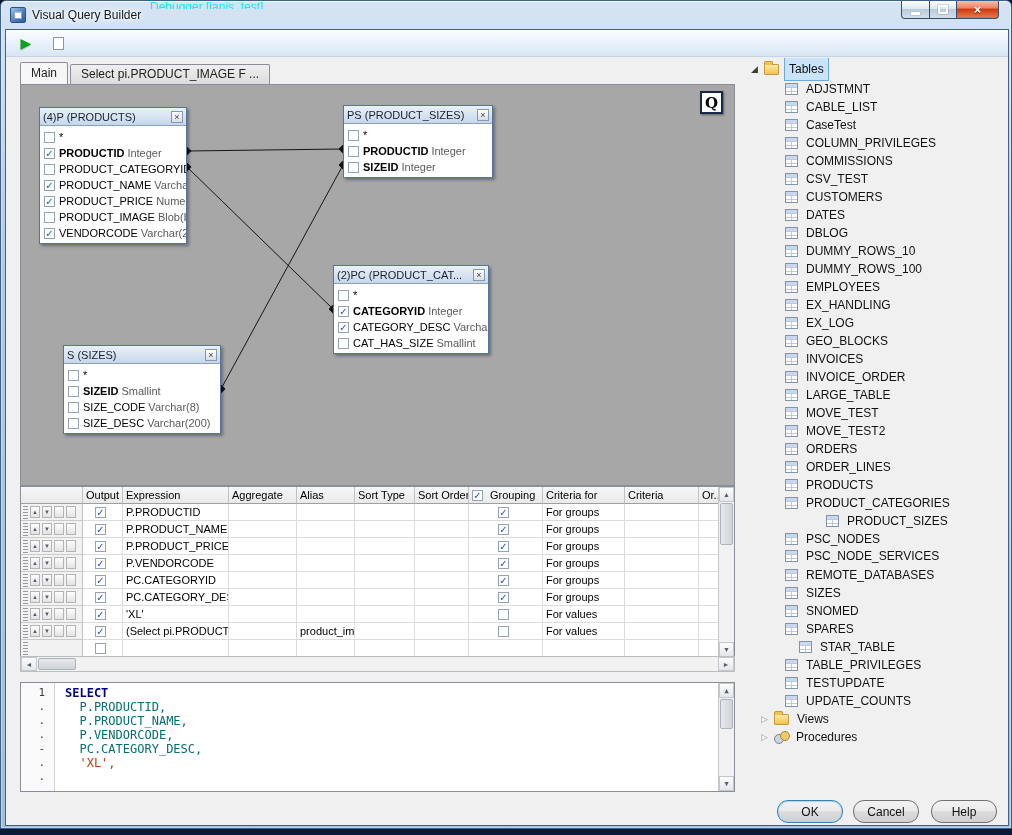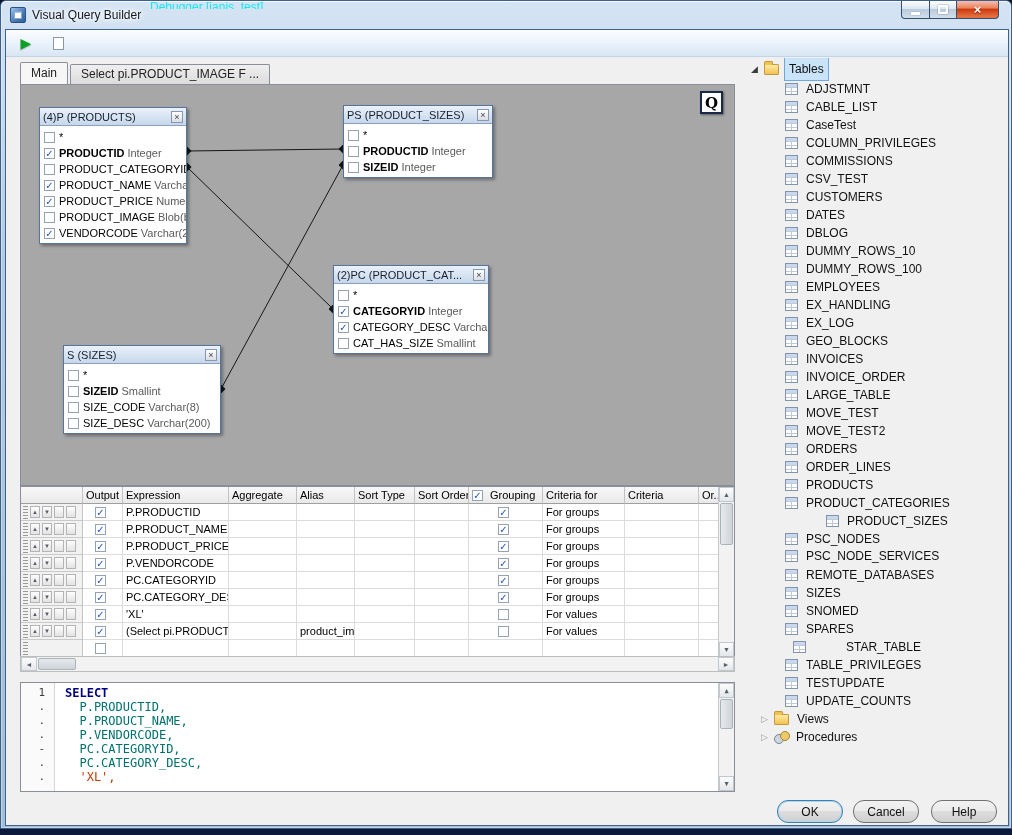--- a/index.html
+++ b/index.html
@@ -577,21 +577,20 @@
           <div class="sql-num">-</div>
           <div class="sql-num">.</div>
           <div class="sql-num">.</div>
           <div class="sql-num">.</div>
         </div>
       <div class="sql-code" id="sql-code">
           <div class="sql-line kw">SELECT</div>
           <div class="sql-line ident">  P.PRODUCTID,</div>
           <div class="sql-line ident">  P.PRODUCT_NAME,</div>
           <div class="sql-line ident">  P.VENDORCODE,</div>
-          <div class="sql-line ident">  PC.CATEGORYID,</div>
           <div class="sql-line ident">  PC.CATEGORY_DESC,</div>
           <div class="sql-line str">  'XL',</div>
         </div>
       <div class="vscroll sql-vs">
         <div class="sb-btn">▲</div>
         <div class="vthumb" style="height:30px"></div>
         <div class="sb-spacer"></div>
         <div class="sb-btn">▼</div>
       </div>
     </div>
@@ -719,21 +718,21 @@
           <span class="tlabel">SIZES</span>
         </div>
         <div class="tnode" style="top: 544px; left: 38px;">
           <span class="table-ic"></span>
           <span class="tlabel">SNOMED</span>
         </div>
         <div class="tnode" style="top: 562px; left: 38px;">
           <span class="table-ic"></span>
           <span class="tlabel">SPARES</span>
         </div>
-        <div class="tnode" style="top: 580px; left: 46px; gap: 32px;">
+        <div class="tnode" style="top: 580px; left: 52px;">
           <span class="table-ic"></span>
           <span class="tlabel">STAR_TABLE</span>
         </div>
         <div class="tnode" style="top: 598px; left: 38px;">
           <span class="table-ic"></span>
           <span class="tlabel">TABLE_PRIVILEGES</span>
         </div>
         <div class="tnode" style="top: 616px; left: 38px;">
           <span class="table-ic"></span>
           <span class="tlabel">TESTUPDATE</span>

